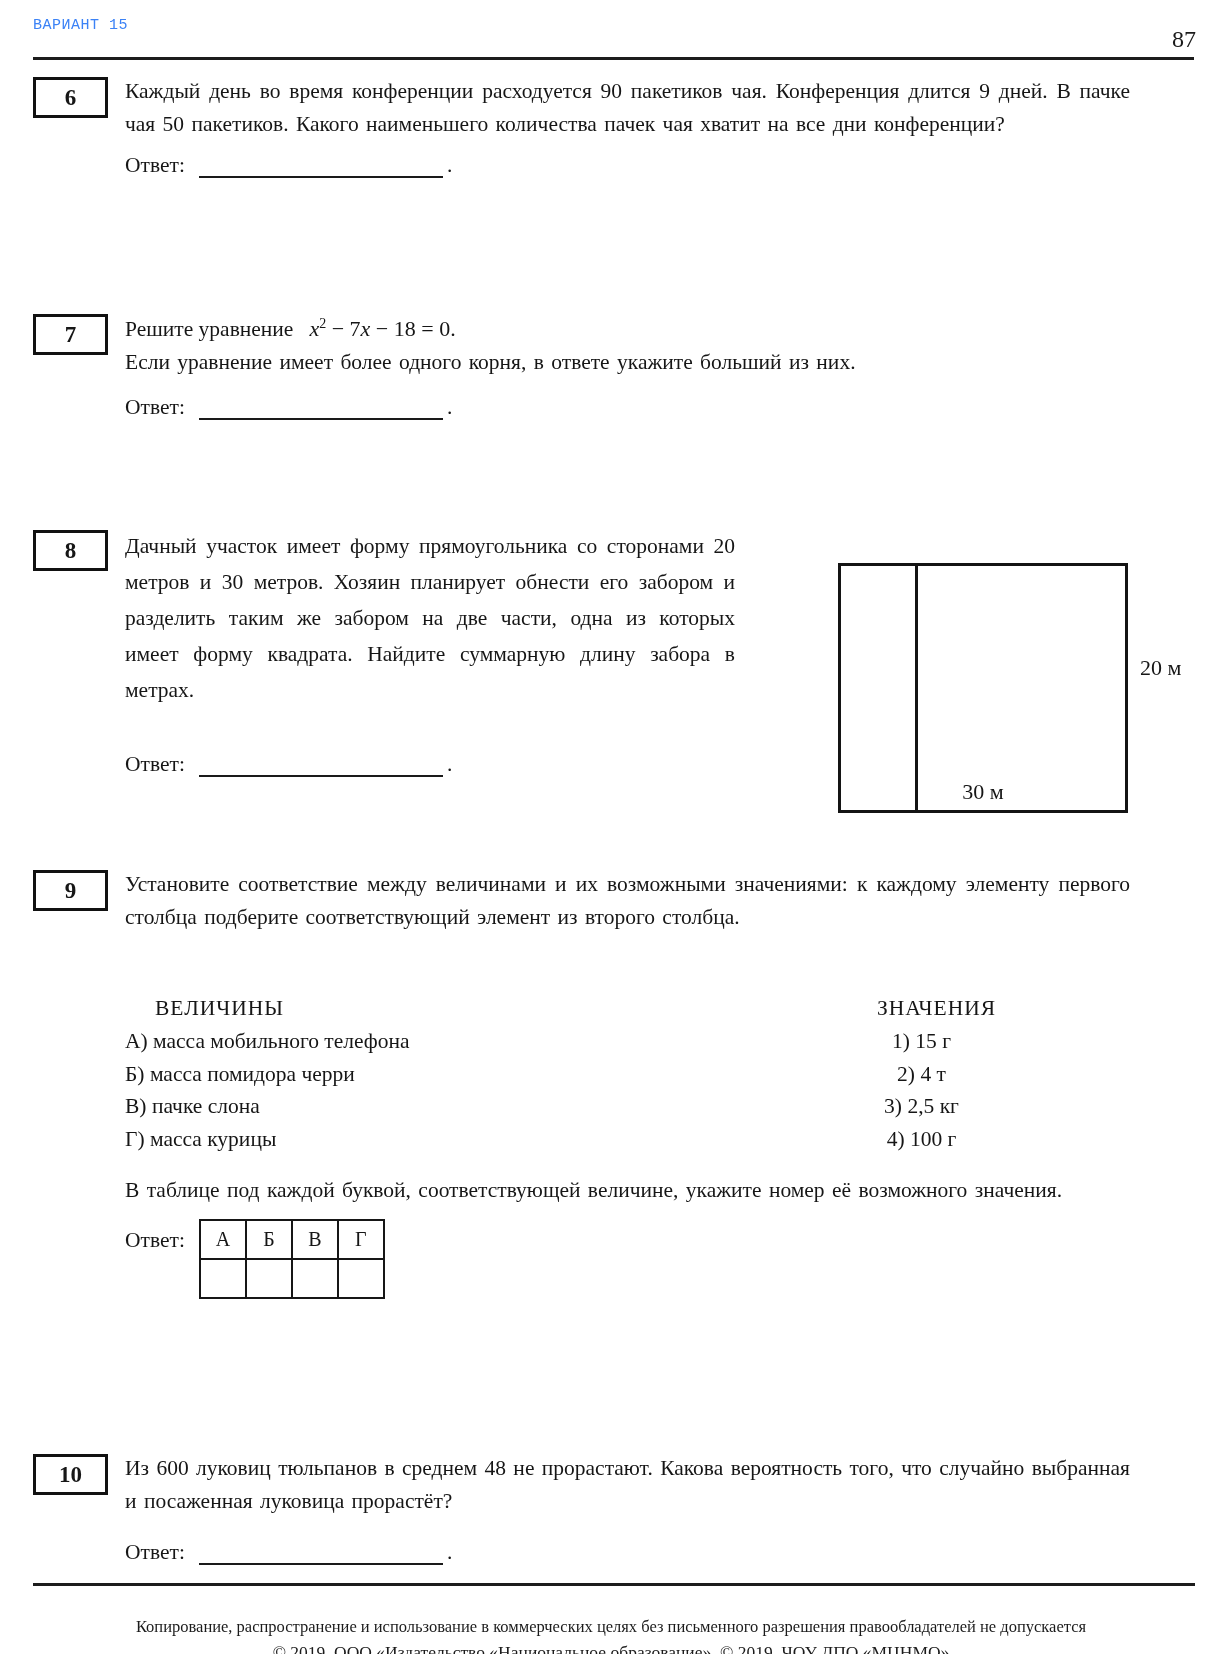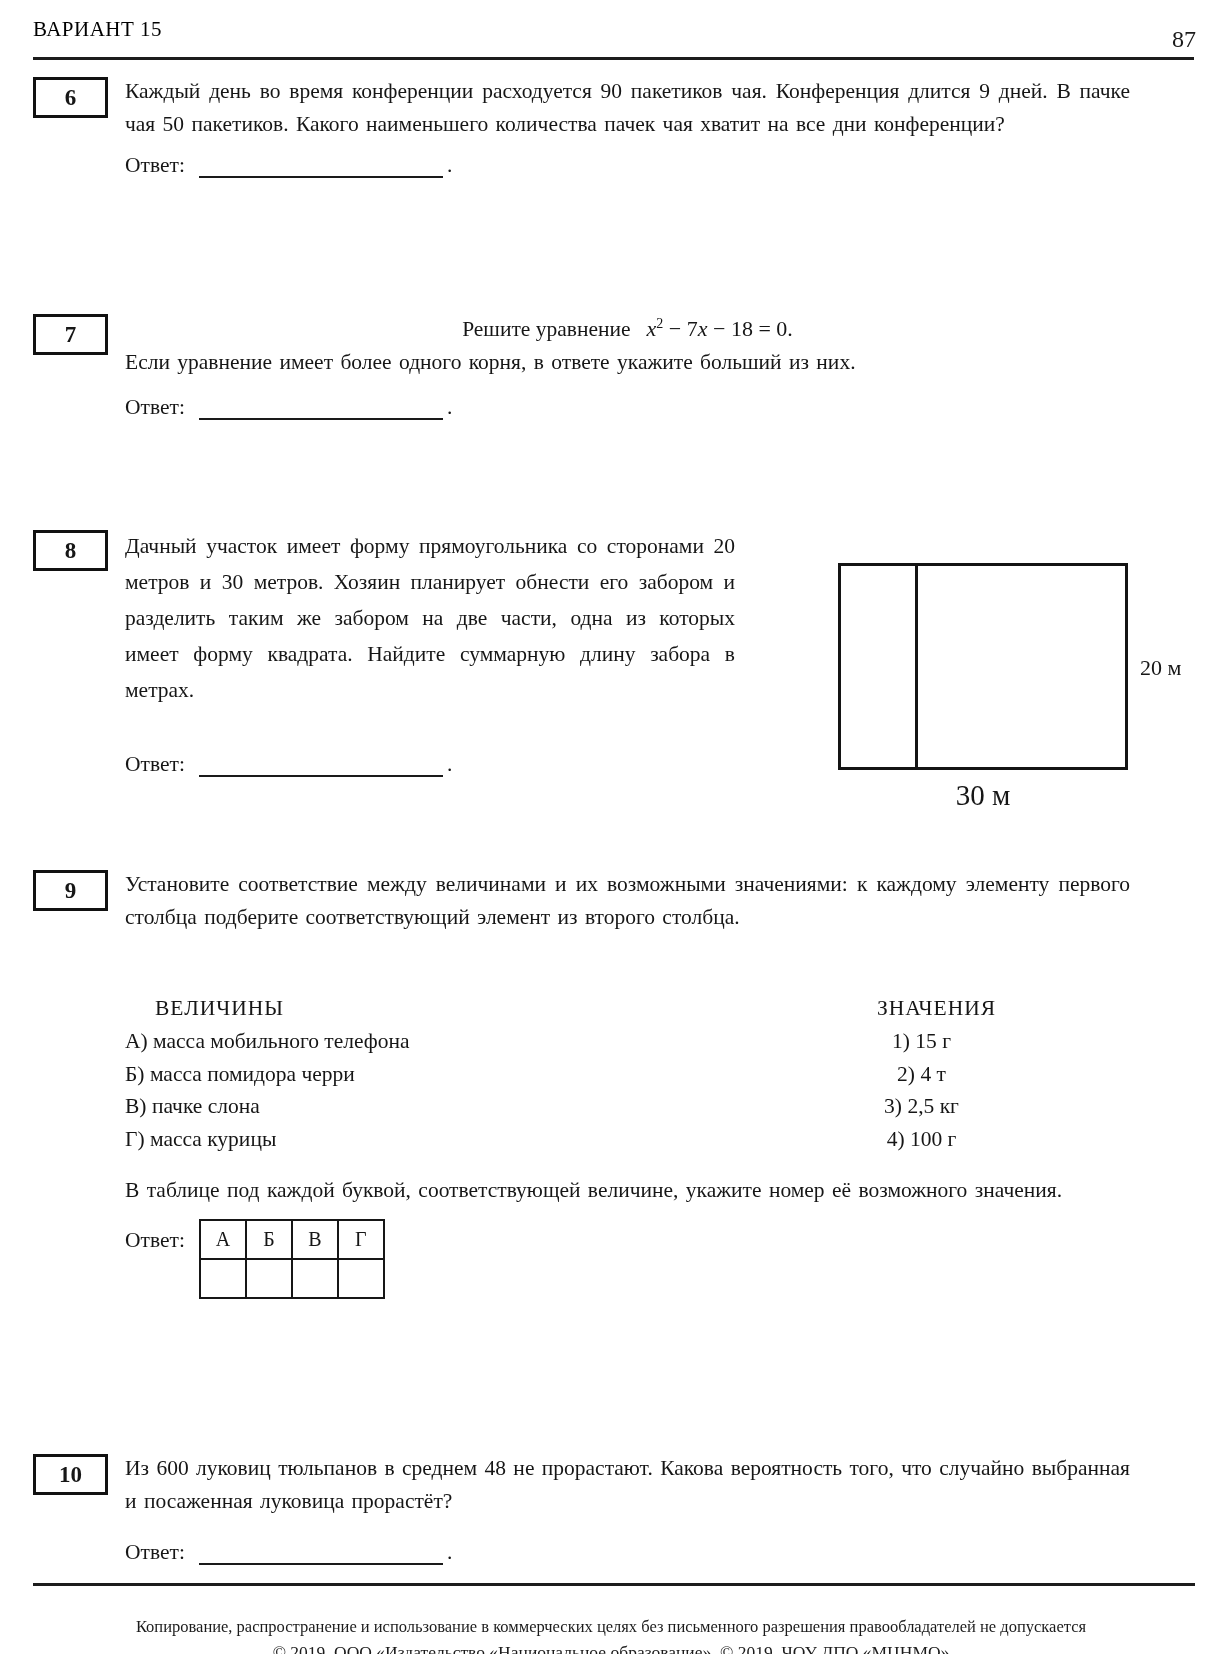--- a/index.html
+++ b/index.html
@@ -10,22 +10,22 @@
     height: 1654px;
     margin: 0 auto;
     background: #ffffff;
     color: #161616;
     font-family: "Liberation Serif", "DejaVu Serif", serif;
     overflow: hidden;
   }
   
   .variant {
     position: absolute; left: 33px; top: 17px;
-    font-family: Liberation Serif, serif;
-    font-size: 21px; letter-spacing: 0.5px; color: #000000;
+    font-family: Liberation Mono, monospace;
+    font-size: 15px; letter-spacing: 0.5px; color: #3b82f6;
   }
   .pageno {
     position: absolute; right: 26px; top: 26px;
     font-size: 24px; color: #1a1a1a;
   }
   .head-rule {
     position: absolute; left: 33px; right: 28px; top: 57px;
     border-top: 3px solid #1c1c1c;
   }
   
@@ -35,40 +35,40 @@
     border: 3px solid #111; display: flex; align-items: center; justify-content: center;
     font-size: 23px; font-weight: bold; margin-top: 2px; background: #fff;
   }
   .qbody { margin-left: 17px; width: 1005px; }
   .qbody.narrow { width: 610px; }
   p.qtext {
     font-size: 21.5px; line-height: 33px; text-align: justify;
     word-spacing: 2px; color: #161616;
   }
   .qbody.narrow p.qtext { line-height: 36px; word-spacing: 4px; }
-  .eqline { font-size: 21.5px; line-height: 33px; text-align: center; }
+  .eqline { font-size: 21.5px; line-height: 33px; }
   .math { font-size: 22px; margin-left: 16px; white-space: nowrap; }
   .math i { font-style: italic; }
   .math sup { font-size: 14px; vertical-align: super; line-height: 0; }
   
   .answer { font-size: 21.5px; display: flex; align-items: flex-end; }
   .ans-blank {
     display: inline-block; width: 244px; height: 24px;
     border-bottom: 2.5px solid #1a1a1a; margin-left: 14px;
   }
   .ans-dot { margin-left: 4px; }
   
-  .diagram { position: absolute; left: 805px; top: 35px; width: 290px; height: 207px; }
+  .diagram { position: absolute; left: 805px; top: 35px; width: 290px; height: 250px; }
   .plot-rect { position: absolute; inset: 0; border: 3px solid #141414; background: #fff; }
   .plot-divider { position: absolute; top: 0; bottom: 0; left: 77px; width: 3px; background: #141414; }
   .dim-h {
     position: absolute; left: 302px; top: 92px; font-size: 22px; white-space: nowrap;
   }
   .dim-w {
-    position: absolute; left: 0; width: 290px; top: 216px; text-align: center; font-size: 29px;
+    position: absolute; left: 0; width: 290px; top: 216px; text-align: center; font-size: 22px;
   }
   
   .match { display: flex; margin-top: 58px; }
   .match-col-left { width: 588px; }
   .match-col-right { flex: 1; text-align: center; }
   .match-h { font-size: 21.5px; letter-spacing: 1px; padding-left: 30px; line-height: 33px; }
   .match-item { font-size: 21.5px; line-height: 32.5px; }
   .outro { margin-top: 19px; }
   
   .answer-table-row { margin-top: 12px; display: flex; align-items: flex-start; }

